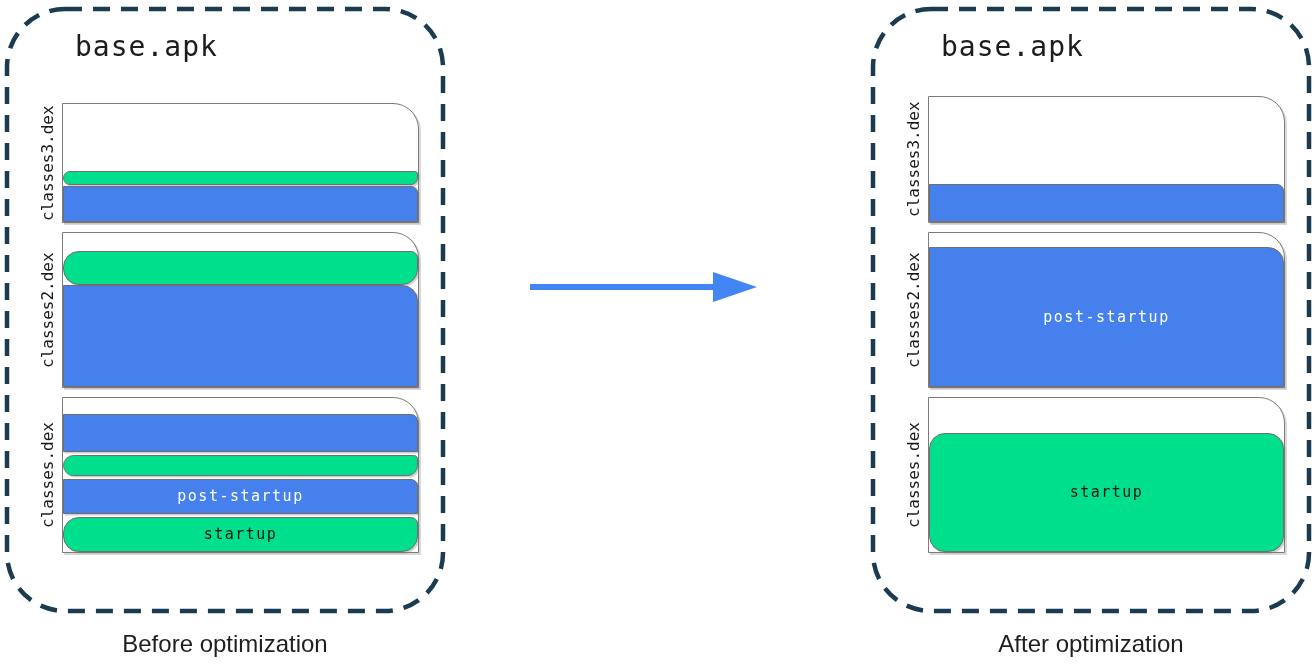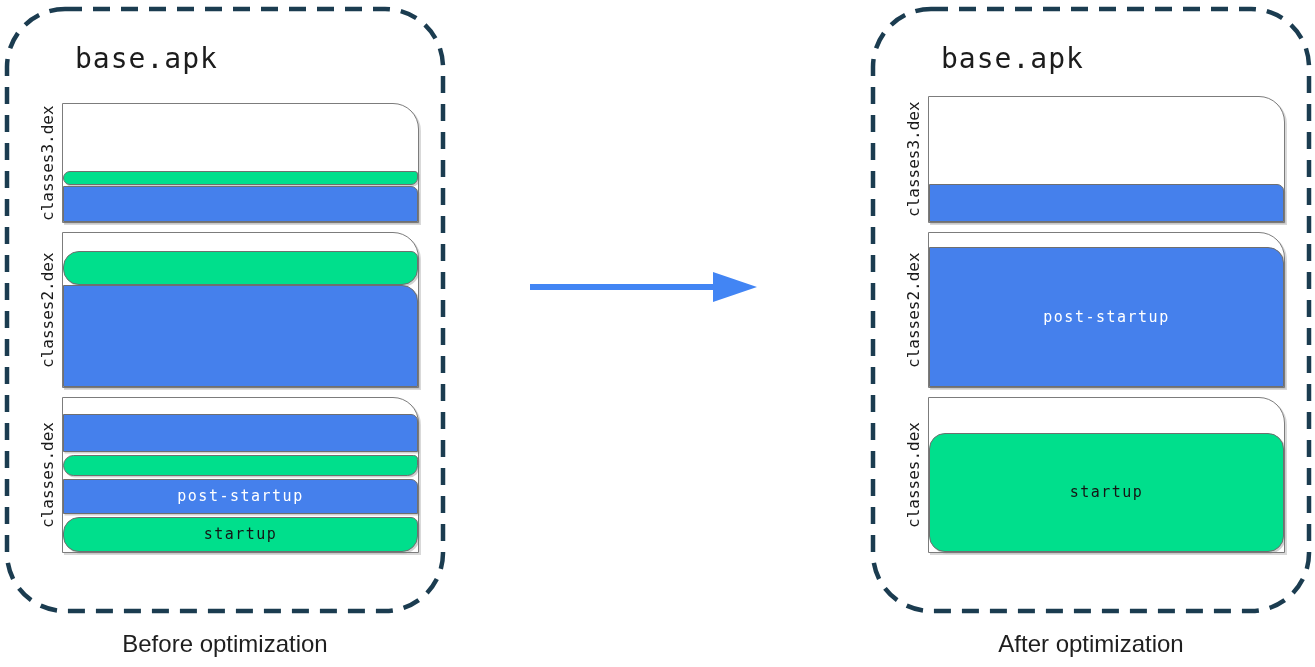--- a/index.html
+++ b/index.html
@@ -26,21 +26,21 @@
   .dash-border {
     position: absolute;
     inset: 0;
     width: 100%;
     height: 100%;
     pointer-events: none;
   }
   .apk-title {
     position: absolute;
     left: 71px;
-    top: 36px;
+    top: 24px;
     margin: 0;
     font-size: 28px;
     font-weight: normal;
     letter-spacing: 1px;
     color: #1c1c1c;
     font-family: "DejaVu Sans Mono", "Liberation Mono", monospace;
   }
 
   
   .files {

